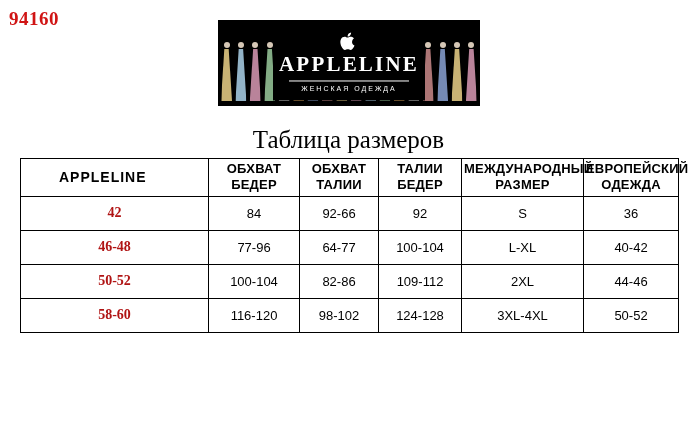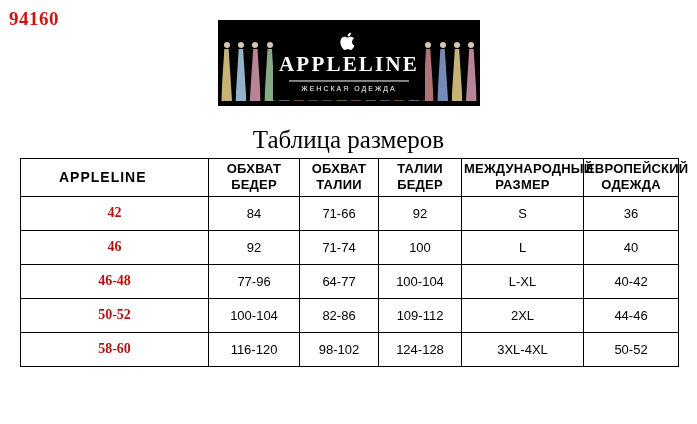--- a/index.html
+++ b/index.html
@@ -238,32 +238,24 @@
         <th>ОБХВАТ ТАЛИИ</th>
         <th>ТАЛИИ БЕДЕР</th>
         <th>МЕЖДУНАРОДНЫЙ РАЗМЕР</th>
         <th>ЕВРОПЕЙСКИЙ ОДЕЖДА</th>
       </tr>
     </thead>
     <tbody>
       <tr>
         <td class="sizecell">42</td>
         <td>84</td>
-        <td>71-66</td>
+        <td>92-66</td>
         <td>92</td>
         <td>S</td>
         <td>36</td>
-      </tr>
-      <tr>
-        <td class="sizecell">46</td>
-        <td>92</td>
-        <td>71-74</td>
-        <td>100</td>
-        <td>L</td>
-        <td>40</td>
       </tr>
       <tr>
         <td class="sizecell">46-48</td>
         <td>77-96</td>
         <td>64-77</td>
         <td>100-104</td>
         <td>L-XL</td>
         <td>40-42</td>
       </tr>
       <tr>

